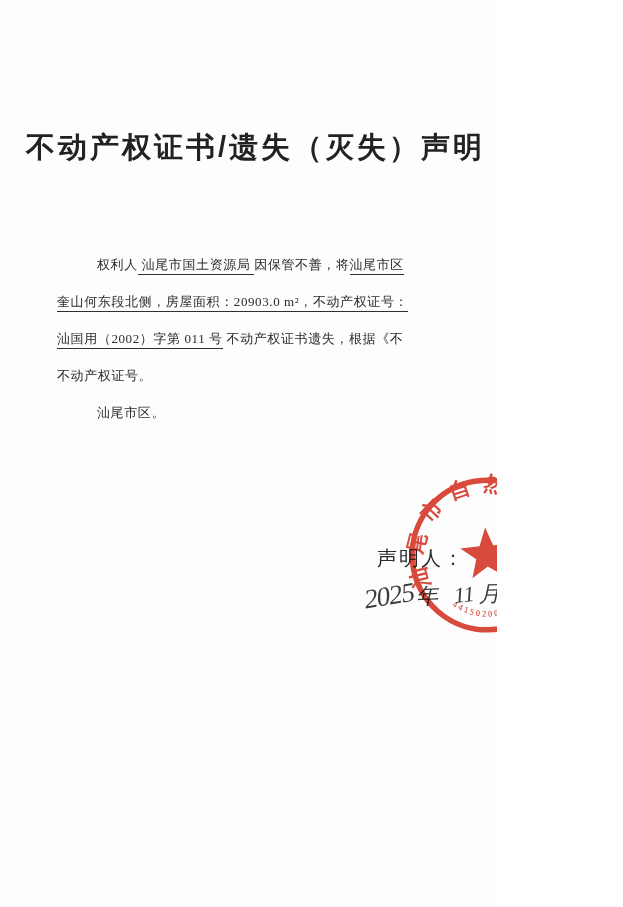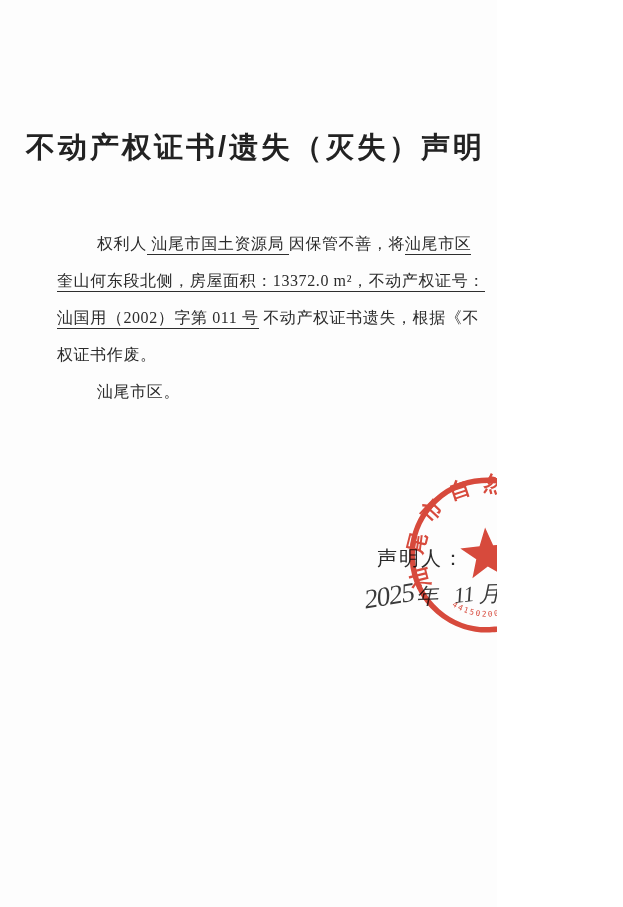--- a/index.html
+++ b/index.html
@@ -22,23 +22,23 @@
     font-family: "Liberation Sans", sans-serif;
     font-weight: 700;
     font-size: 29px;
     letter-spacing: 3px;
     color: #222222;
     white-space: nowrap;
   }
   .doc-body {
     position: absolute;
     left: 57px;
-    top: 225px;
+    top: 246px;
     width: 520px;
-    font-size: 16px;
+    font-size: 13px;
     line-height: 37px;
     letter-spacing: 0.6px;
   }
   .line { white-space: nowrap; }
   .line.indent { padding-left: 40px; }
   .seg.u {
     border-bottom: 1.6px solid #2f2f2f;
     padding-bottom: 2px;
   }
   .signature-label {
@@ -95,23 +95,23 @@
 </style>
 </head>
 <body>
 
 <div class="page">
 
   <div class="doc-title">不动产权证书/遗失（灭失）声明</div>
 
   <div class="doc-body">
       <div class="line indent"><span class="seg">权利人</span><span class="seg u">&nbsp;汕尾市国土资源局&nbsp;</span><span class="seg">因保管不善，将</span><span class="seg u">汕尾市区</span></div>
-      <div class="line"><span class="seg u">奎山何东段北侧，房屋面积：13372.0 m²，不动产权证号：</span></div>
+      <div class="line"><span class="seg u">奎山何东段北侧，房屋面积：20903.0 m²，不动产权证号：</span></div>
       <div class="line"><span class="seg u">汕国用（2002）字第 011 号</span><span class="seg">&nbsp;不动产权证书遗失，根据《不</span></div>
-      <div class="line"><span class="seg">权证书作废。</span></div>
+      <div class="line"><span class="seg">不动产权证号。</span></div>
       <div class="line indent"><span class="seg">汕尾市区。</span></div>
     </div>
 
   <div class="signature-label">声明人：</div>
 
   <div class="date-line">
     <span class="hw d-year">2025</span>
     <span class="hw d-yunit">年</span>
     <span class="hw d-month">11</span>
     <span class="hw d-munit">月</span>

